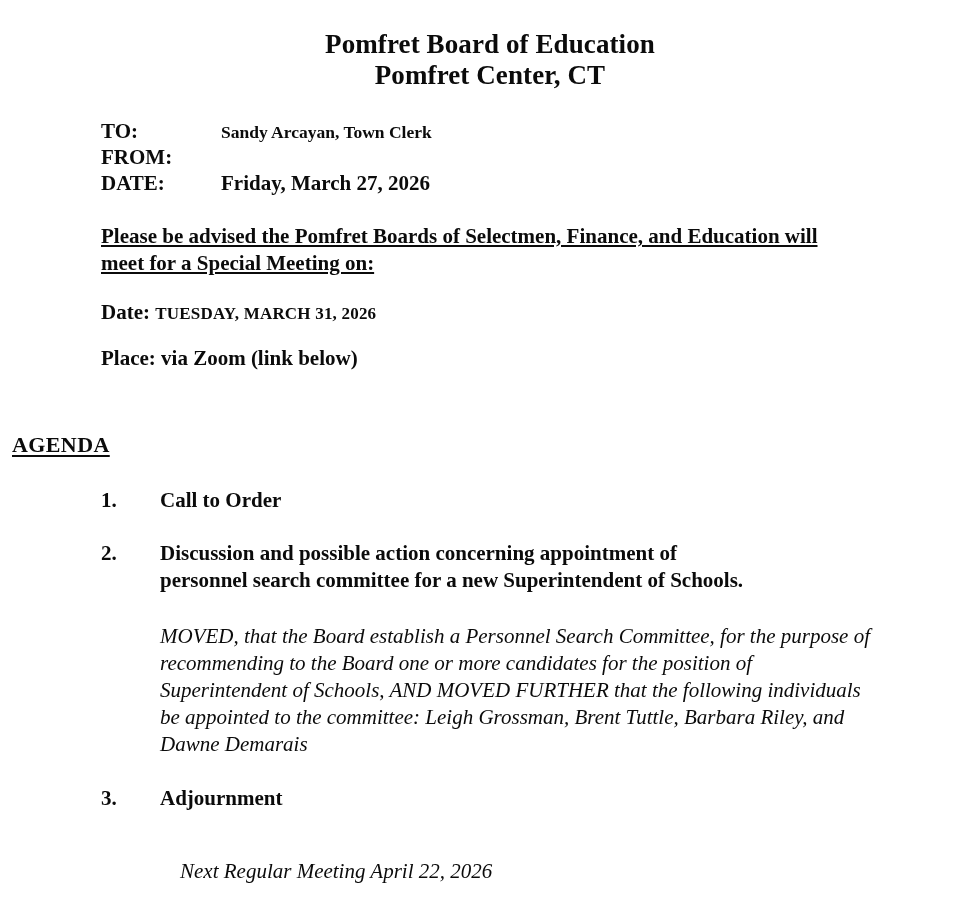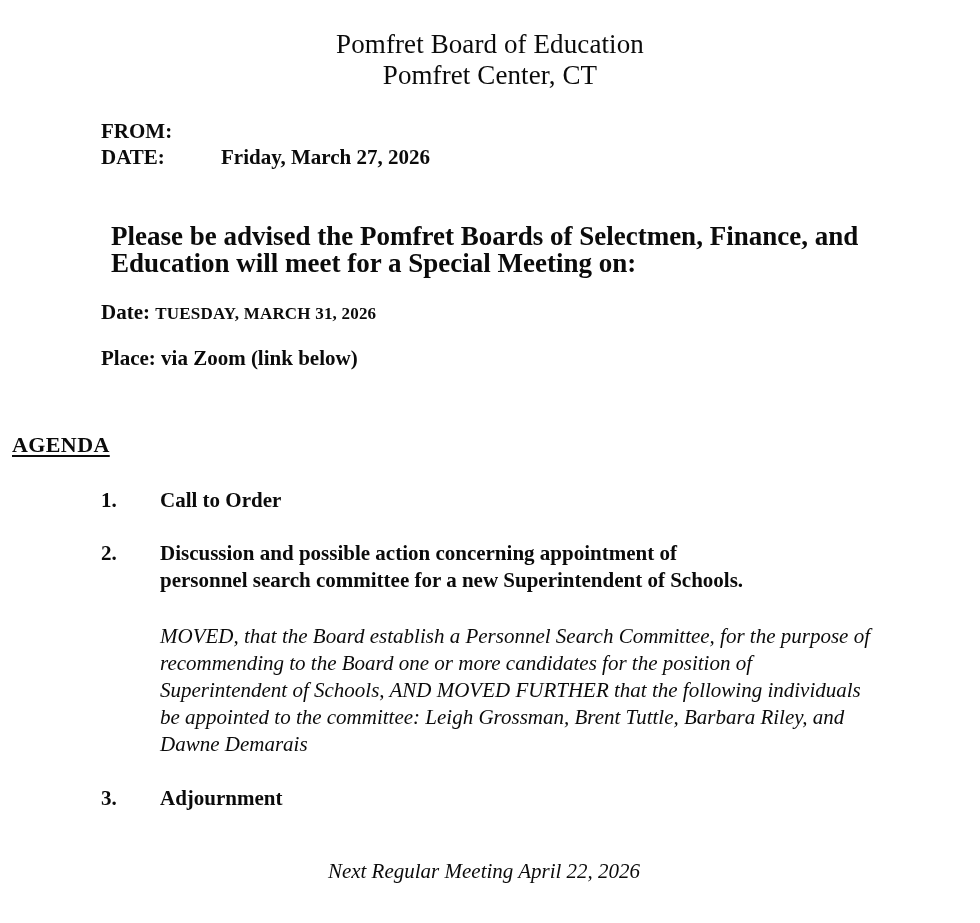--- a/index.html
+++ b/index.html
@@ -25,21 +25,21 @@
   
   .doc-title {
     position: absolute;
     left: 0;
     top: 29px;
     width: 980px;
     text-align: center;
   }
   .doc-title .title-line {
     display: block;
-    font-weight: normal;
+    font-weight: bold;
     font-size: 27px;
     line-height: 31px;
     letter-spacing: 0.1px;
   }
 
   
   .memo-block {
     position: absolute;
     left: 101px;
     top: 118px;
@@ -62,26 +62,27 @@
     font-size: 21px;
     line-height: 26px;
   }
   .memo-value.small {
     font-size: 17.5px;
   }
 
   
   .advisory {
     position: absolute;
-    left: 111px;
+    left: 101px;
     top: 223px;
     width: 760px;
     font-weight: bold;
-    font-size: 27px;
-    line-height: 27px;
+    font-size: 21px;
+    line-height: 27px;
+    text-decoration: underline;
   }
 
   
   .meeting-details {
     position: absolute;
     left: 101px;
     top: 292px;
     width: 700px;
   }
   .detail-line {
@@ -153,41 +154,45 @@
   }
 
   .item3-wrap { margin-top: 27px; }
 
   
   .footer-note {
     position: absolute;
     left: 0;
     top: 858px;
     width: 788px;
-    text-align: center;
+    text-align: left;
     padding-left: 180px;
     box-sizing: border-box;
   }
   .footer-note span {
     font-style: italic;
     font-size: 21px;
     line-height: 26px;
   }
 </style>
 </head>
 <body>
 
 <div class="page">
 
   <div class="doc-title">
     <span class="title-line">Pomfret Board of Education</span>
     <span class="title-line">Pomfret Center, CT</span>
   </div>
 
   <div class="memo-block">
+    <div class="memo-row">
+      <div class="memo-label">TO:</div>
+      <div class="memo-value small">Sandy Arcayan, Town Clerk</div>
+    </div>
     <div class="memo-row">
       <div class="memo-label">FROM:</div>
     </div>
     <div class="memo-row">
       <div class="memo-label">DATE:</div>
       <div class="memo-value">Friday, March 27, 2026</div>
     </div>
   </div>
 
   <div class="advisory">Please be advised the Pomfret Boards of Selectmen, Finance, and Education will meet for a Special Meeting on:</div>

